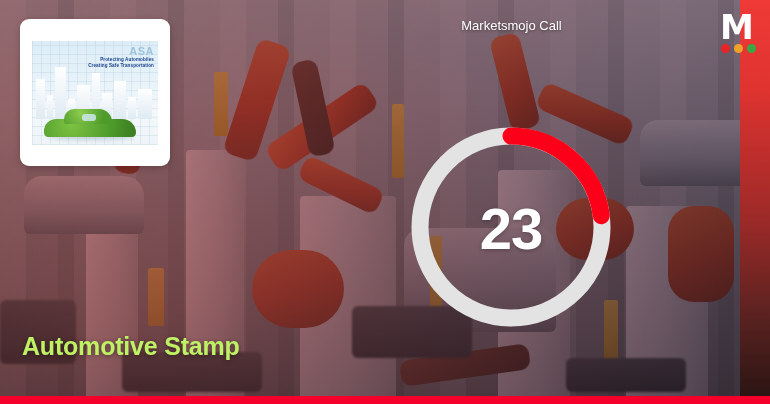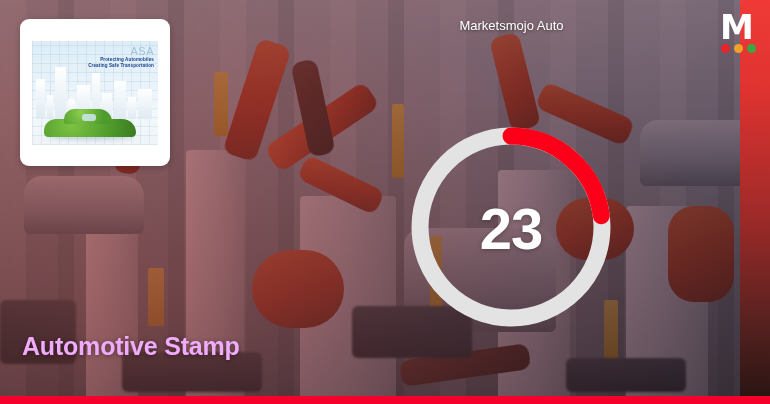--- a/index.html
+++ b/index.html
@@ -187,21 +187,21 @@
   .logo-text {
     position: absolute;
     right: 4px;
     top: 5px;
     text-align: right;
     line-height: 1.05;
   }
   .logo-asa {
     color: #9fc3dc;
     font-size: 11px;
-    font-weight: normal;
+    font-weight: bold;
     letter-spacing: 0.5px;
   }
   .logo-tag {
     color: #17408b;
     font-size: 4.6px;
     font-weight: bold;
     letter-spacing: 0.1px;
     margin-top: 1px;
   }
   .car {
@@ -306,21 +306,21 @@
 
   
   .company {
     position: absolute;
     left: 22px;
     bottom: 34px;
     z-index: 5;
     width: 330px;
   }
   .company-name {
-    color: #f0abfc;
+    color: #bef264;
     font-size: 25px;
     font-weight: bold;
     letter-spacing: -0.2px;
     text-shadow: 0 1px 5px rgba(0,0,0,0.40);
     margin-bottom: 9px;
   }
   .company-meta {
     display: flex;
     gap: 24px;
   }
@@ -420,21 +420,21 @@
       <div class="car">
         <div class="car-shadow"></div>
         <div class="car-body"></div>
         <div class="car-top"></div>
         <div class="car-win"></div>
       </div>
     </div>
   </div>
 
   <div class="call-wrap">
-    <div class="call-sub">Marketsmojo Auto</div>
+    <div class="call-sub">Marketsmojo Call</div>
   </div>
 
   <div class="gauge">
     <svg width="200" height="200" viewBox="0 0 200 200">
       <circle cx="100" cy="100" r="91" fill="none" stroke="#e3e3e3" stroke-width="17"></circle>
       <path d="M 100 9 A 91 91 0 1 1 99.99 9" fill="none" stroke="#fb0018" stroke-width="17" stroke-linecap="round" stroke-dasharray="131.51 571.77"></path>
     </svg>
     <div class="gauge-center">
       <div class="gauge-score">23</div>
     </div>

